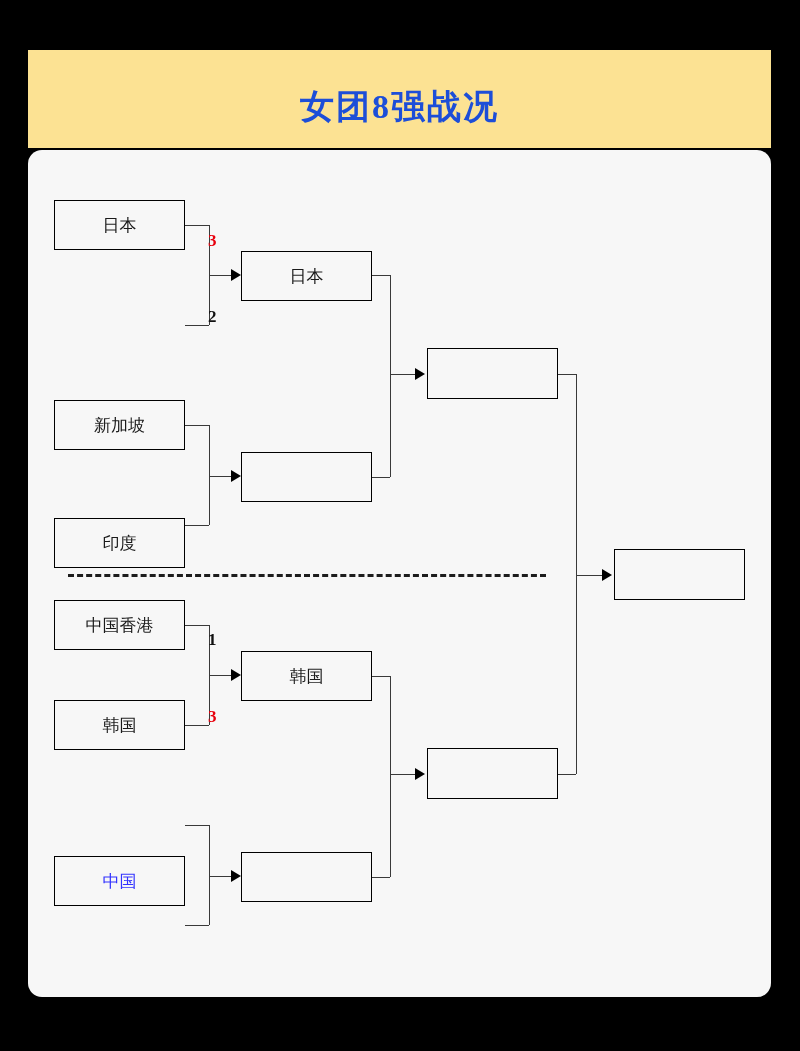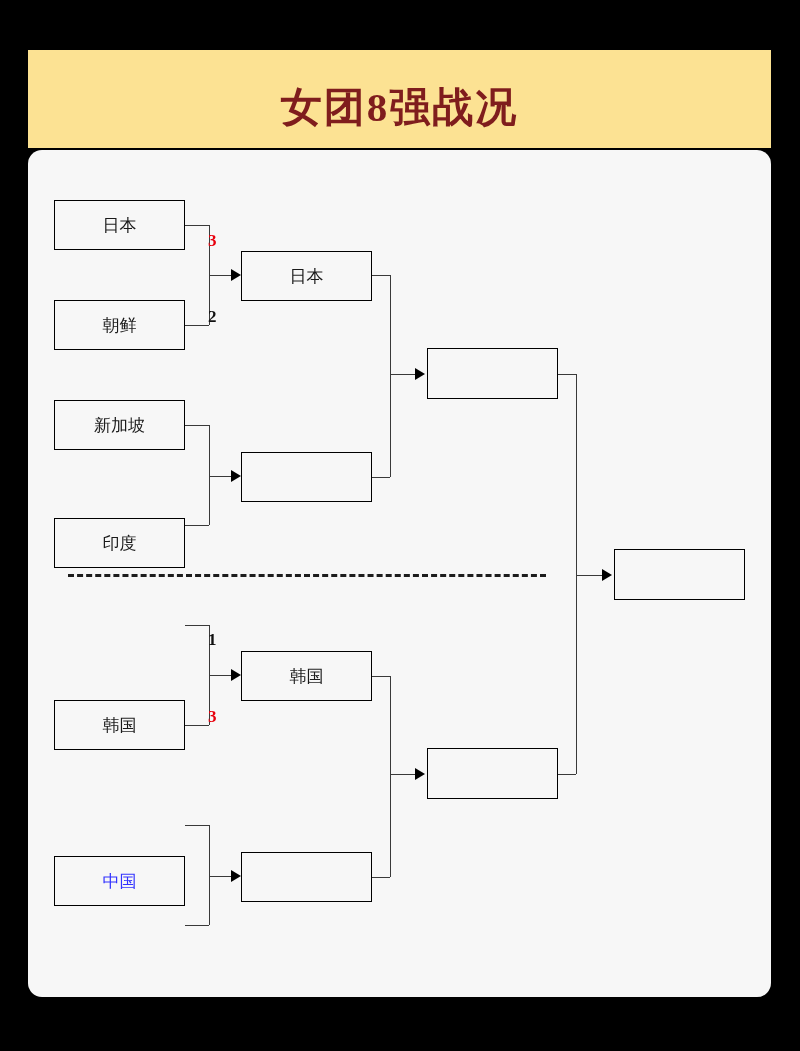--- a/index.html
+++ b/index.html
@@ -27,23 +27,23 @@
     width: 743px;
     height: 98px;
     background: #FCE293;
     display: flex;
     align-items: center;
     justify-content: center;
     box-sizing: border-box;
   }
   #header-title {
     font-family: "Liberation Serif", "DejaVu Serif", serif;
-    font-size: 41px;
+    font-size: 34px;
     font-weight: bold;
-    color: #7f1d1d;
+    color: #1d4ed8;
     letter-spacing: 2px;
     line-height: 1;
     white-space: nowrap;
     margin-top: 16px;
   }
   
   #canvas {
     position: absolute;
     left: 28px;
     top: 150px;
@@ -121,32 +121,32 @@
   <div id="header-band">
     <div id="header-title">女团8强战况</div>
   </div>
 
   <div id="canvas">
 
     <div class="node" style="left:26px; top:50px; width:131px; height:50px;">
       <span class="node-label">日本</span>
     </div>
 
-    <div class="node" style="left:26px; top:150px; width:131px; height:50px;">
-      <span class="node-label">朝鲜</span>
-    </div>
 
     <div class="node" style="left:26px; top:250px; width:131px; height:50px;">
       <span class="node-label">新加坡</span>
     </div>
 
     <div class="node" style="left:26px; top:368px; width:131px; height:50px;">
       <span class="node-label">印度</span>
     </div>
 
+    <div class="node" style="left:26px; top:450px; width:131px; height:50px;">
+      <span class="node-label">中国香港</span>
+    </div>
 
     <div class="node" style="left:26px; top:550px; width:131px; height:50px;">
       <span class="node-label">韩国</span>
     </div>
 
 
     <div class="node" style="left:26px; top:706px; width:131px; height:50px;">
       <span class="node-label highlight">中国</span>
     </div>
 

